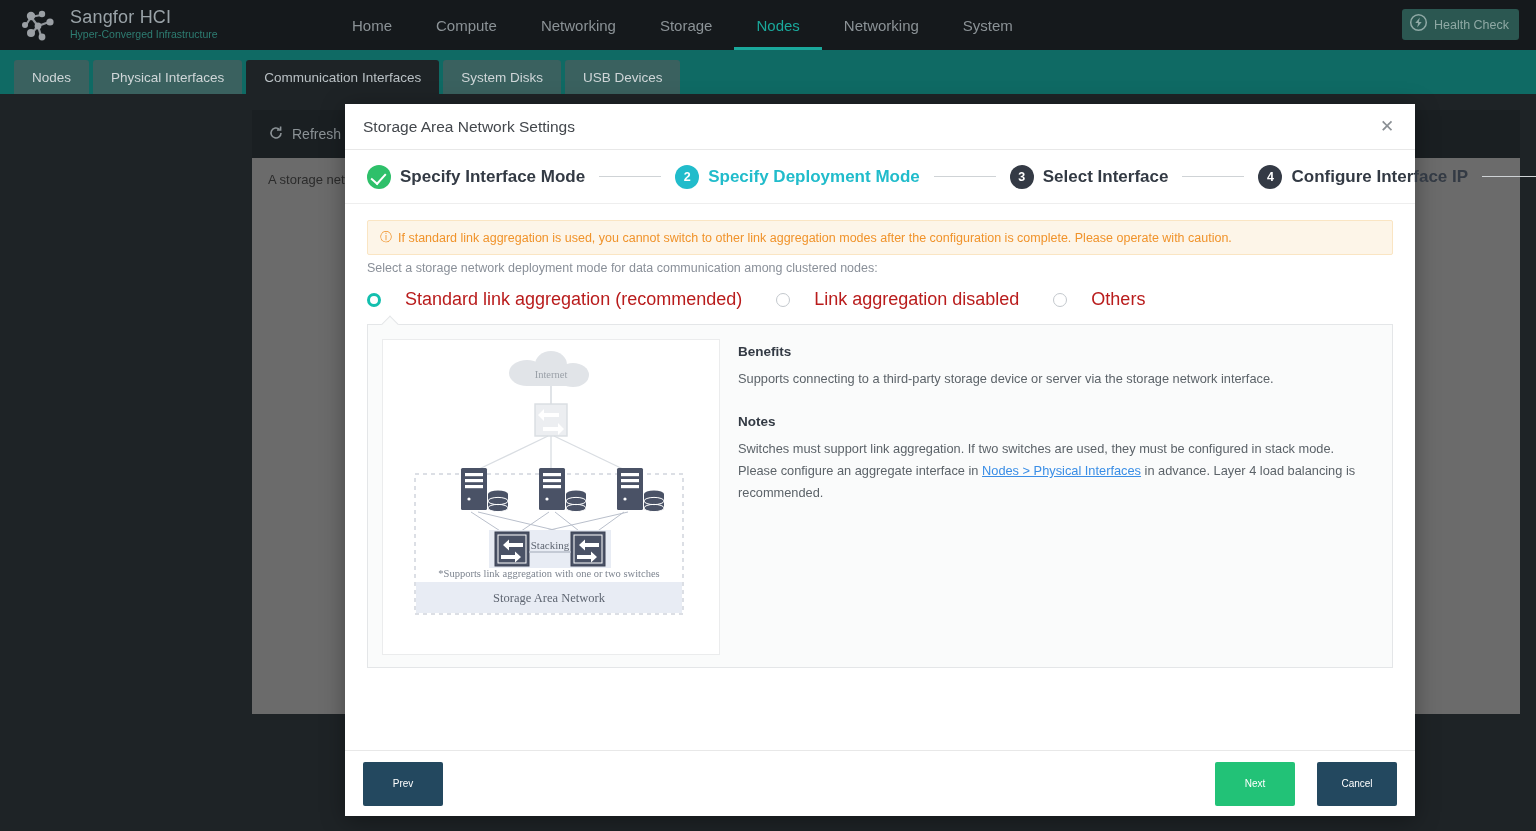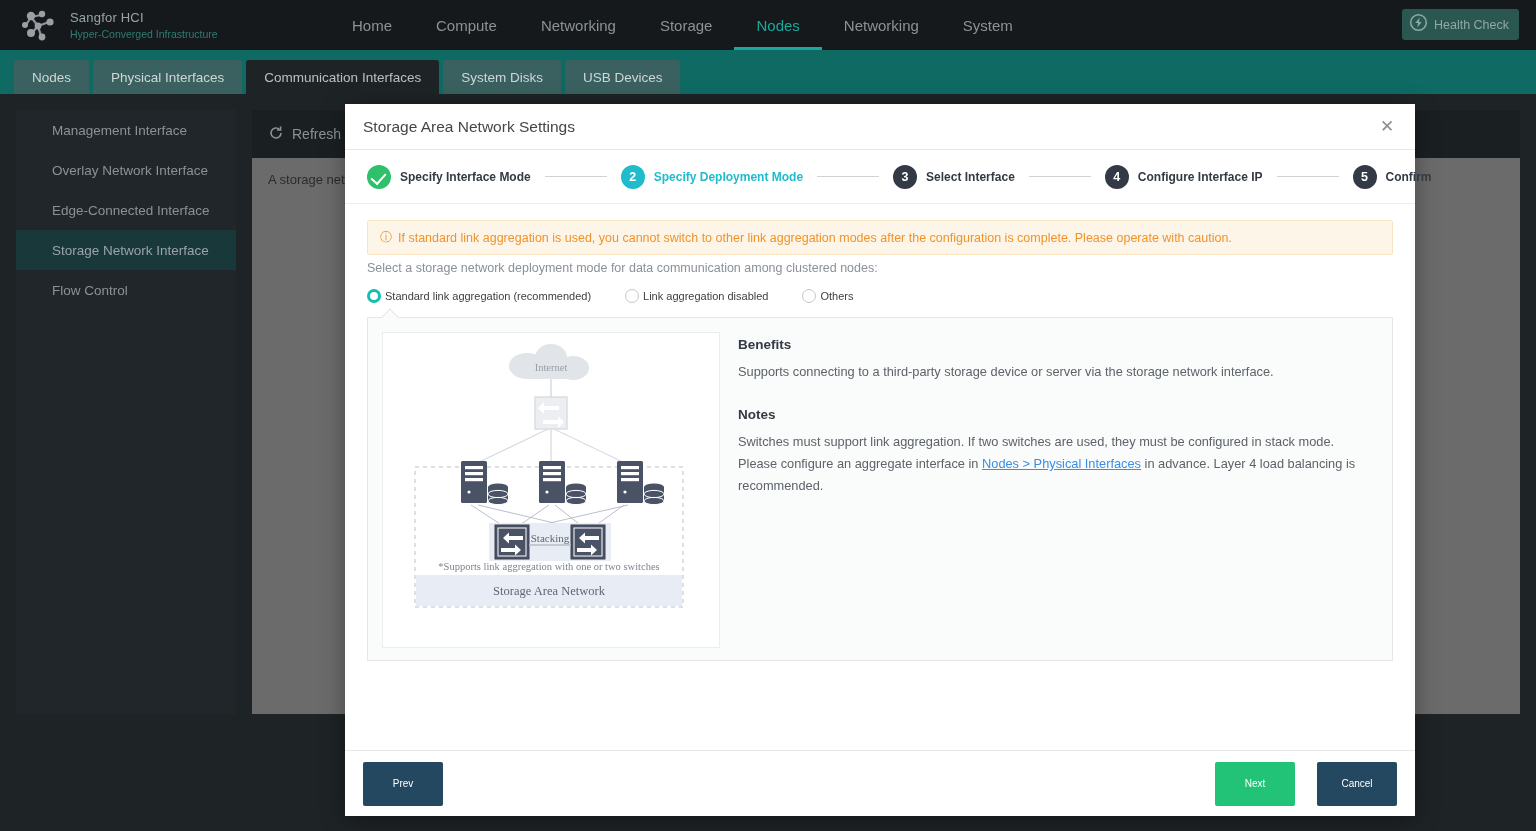--- a/index.html
+++ b/index.html
@@ -12,21 +12,21 @@
   #app { position: relative; width: 1536px; height: 831px; }
 
   
   .topbar {
     position: absolute; left: 0; top: 0; width: 1536px; height: 50px;
     background: #15191c; display: flex; align-items: center;
   }
   .brand { display: flex; align-items: center; padding-left: 18px; width: 300px; }
   .brand-logo { width: 40px; height: 40px; position: relative; flex: 0 0 40px; }
   .brand-text { margin-left: 12px; }
-  .brand-title { color: #9aa3a8; font-size: 13px; line-height: 17px; letter-spacing: .2px; }
+  .brand-title { color: #9aa3a8; font-size: 18px; line-height: 17px; letter-spacing: .2px; }
   .brand-sub { color: #2e7d72; font-size: 10.5px; line-height: 14px; margin-top: 1px; }
 
   .mainnav { display: flex; align-items: stretch; height: 50px; margin-left: 30px; }
   .mainnav .nav-item {
     color: #8b9296; font-size: 15px; padding: 0 22px; height: 50px;
     display: flex; align-items: center; cursor: pointer; position: relative;
   }
   .mainnav .nav-item.active { color: #1aa89b; }
   .mainnav .nav-item.active::after {
     content: ""; position: absolute; left: 0; right: 0; bottom: 0;
@@ -99,21 +99,21 @@
     width: 24px; height: 24px; border-radius: 50%; color: #fff;
     font-size: 12.5px; font-weight: bold; display: flex; align-items: center;
     justify-content: center; background: #343a45; flex: 0 0 24px;
   }
   .step.done .step-badge { background: #2ec06a; font-size: 0; position: relative; }
   .step.done .step-badge::after {
     content: ""; position: absolute; left: 7px; top: 5px; width: 7px; height: 12px;
     border: solid #fff; border-width: 0 2.4px 2.4px 0; transform: rotate(42deg);
   }
   .step.current .step-badge { background: #21bccb; }
-  .step-label { margin-left: 9px; font-size: 12px; font-weight: bold; color: #333a44; white-space: nowrap; }
+  .step-label { margin-left: 9px; font-size: 17px; font-weight: bold; color: #333a44; white-space: nowrap; }
   .step.current .step-label { color: #21bccb; }
   .step-line { width: 62px; height: 1px; background: #cfd3d6; margin: 0 14px; flex: 0 0 62px; }
 
   
   .modal-body { flex: 1; padding: 16px 22px 0 22px; overflow: hidden; }
   .warn-bar {
     background: #fdf5e8; border: 1px solid #fae5c3; border-radius: 2px;
     padding: 8px 12px; color: #f0932b; font-size: 12.5px; display: flex; align-items: center;
   }
   .warn-bar .warn-icon { margin-right: 6px; font-size: 12px; }
@@ -121,21 +121,21 @@
   .section-title { font-size: 14px; font-weight: bold; color: #333a44; margin-top: 20px; }
   .section-sub { font-size: 12.5px; color: #8a9099; margin-top: 6px; }
 
   .radio-row { display: flex; align-items: center; margin-top: 14px; }
   .radio-opt { display: flex; align-items: center; margin-right: 34px; cursor: pointer; }
   .radio-dot {
     width: 14px; height: 14px; border-radius: 50%; border: 1.5px solid #c3c8cd;
     background: #fff; flex: 0 0 14px; position: relative;
   }
   .radio-opt.checked .radio-dot { border-color: #13bfae; border-width: 3.5px; }
-  .radio-label { margin-left: 4px; font-size: 11px; color: #404040; }
+  .radio-label { margin-left: 24px; font-size: 18px; color: #b91c1c; }
 
   .panel {
     position: relative; margin-top: 14px; border: 1px solid #e4e6e8; background: #fafbfb;
     height: 344px; display: flex; padding: 14px;
   }
   .panel-arrow {
     position: absolute; top: -7px; left: 16px; width: 12px; height: 12px;
     background: #fafbfb; border-left: 1px solid #e4e6e8; border-top: 1px solid #e4e6e8;
     transform: rotate(45deg);
   }
@@ -219,27 +219,20 @@
   </div>
 
   <div class="subtabs">
     <div class="subtab">Nodes</div>
     <div class="subtab">Physical Interfaces</div>
     <div class="subtab active">Communication Interfaces</div>
     <div class="subtab">System Disks</div>
     <div class="subtab">USB Devices</div>
   </div>
 
-  <div class="leftnav">
-    <div class="leftnav-item">Management Interface</div>
-    <div class="leftnav-item">Overlay Network Interface</div>
-    <div class="leftnav-item">Edge-Connected Interface</div>
-    <div class="leftnav-item active">Storage Network Interface</div>
-    <div class="leftnav-item">Flow Control</div>
-  </div>
 
   <div class="content">
     <div class="content-toolbar">
       <div class="refresh-btn">
         <span>
           <svg width="16" height="16" viewBox="0 0 16 16">
             <path d="M13 8a5 5 0 1 1-1.6-3.7" fill="none" stroke="#8b9296" stroke-width="1.6"></path>
             <path d="M12.6 1.4 L12.6 5 L9 5" fill="none" stroke="#8b9296" stroke-width="1.6"></path>
           </svg>
         </span>

